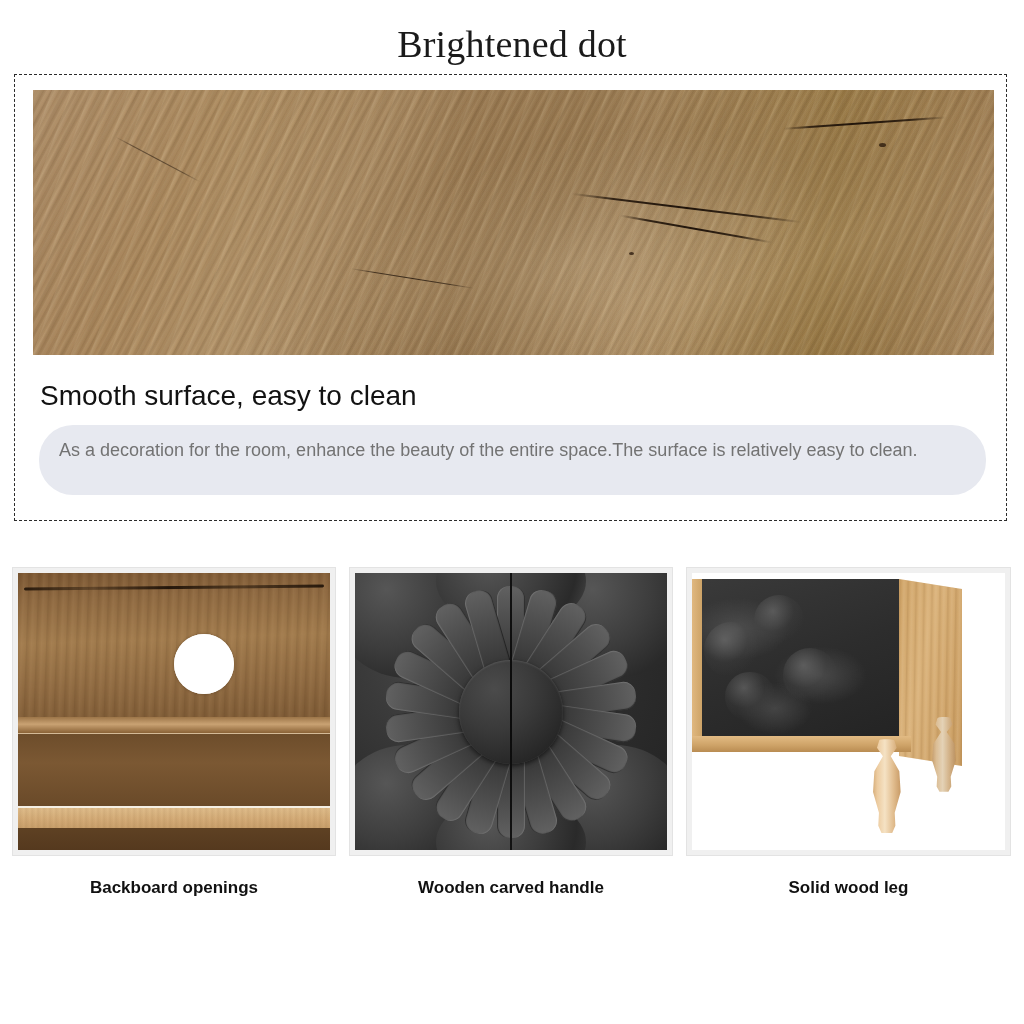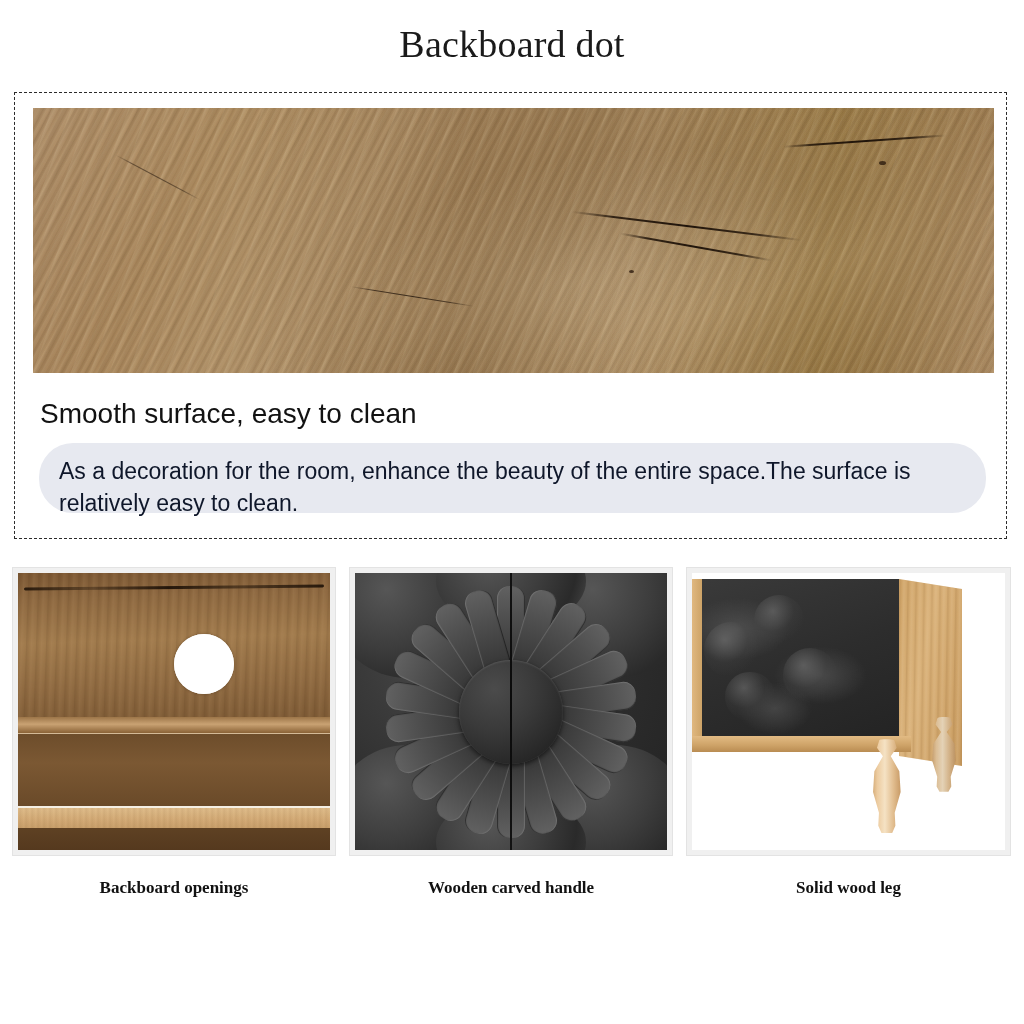--- a/index.html
+++ b/index.html
@@ -15,21 +15,21 @@
   .page-title {
     position:absolute; left:0; top:22px; width:1024px;
     text-align:center;
     font-family:"Liberation Serif", serif;
     font-size:38px; font-weight:400; color:#1a1a1a;
     letter-spacing:0.2px;
   }
 
   
   .feature-box {
-    position:absolute; left:14px; top:92px;
+    position:absolute; left:14px; top:74px;
     width:993px; height:447px;
     border:1px dashed #2b2b2b;
     background:#fff;
     padding-left:24px;
   }
 
   
   .hero-image {
     position:absolute; left:18px; top:15px;
     width:961px; height:265px;
@@ -110,21 +110,21 @@
 
   
   .desc-pill {
     position:absolute; left:24px; top:350px;
     width:947px; height:70px;
     background:#e7e9f0;
     border-radius:34px;
     padding:13px 22px 0 20px;
   }
   .desc-text {
-    font-size:23px; line-height:1.38; color:#0f172a;
+    font-size:18px; line-height:1.38; color:#737373;
   }
 
   
   .panels { position:absolute; left:0; top:568px; width:1024px; height:290px; }
   .panel {
     position:absolute; top:0; height:287px;
     border:5px solid #f0f0f0;
     outline:1px solid #e3e3e3;
     background:#fff;
     overflow:hidden;
@@ -266,32 +266,31 @@
     border-radius:42% 42% 30% 30% / 16% 16% 10% 10%;
     clip-path:polygon(28% 0%, 72% 0%, 80% 10%, 60% 20%, 88% 36%, 92% 58%, 74% 80%, 76% 93%, 66% 100%, 34% 100%, 24% 93%, 26% 80%, 8% 58%, 12% 36%, 40% 20%, 20% 10%);
     filter:brightness(0.93);
   }
 
   
   .caption {
     position:absolute; top:878px;
     font-size:17px; font-weight:bold; color:#111;
     text-align:center;
-    font-family:Liberation Serif, serif;
   }
   .caption.c1 { left:13px;  width:322px; }
   .caption.c2 { left:350px; width:322px; }
   .caption.c3 { left:687px; width:323px; }
 </style>
 </head>
 <body>
 
 <div class="page">
 
-  <div class="page-title">Backboard dot</div>
+  <div class="page-title">Brightened dot</div>
 
   <div class="feature-box">
 
     <div class="hero-image">
       <div class="wood-base"></div>
       <div class="wood-grain"></div>
       <div class="wood-grain2"></div>
       <div class="wood-rings"></div>
       <div class="crack c1"></div>
       <div class="crack c2"></div>

